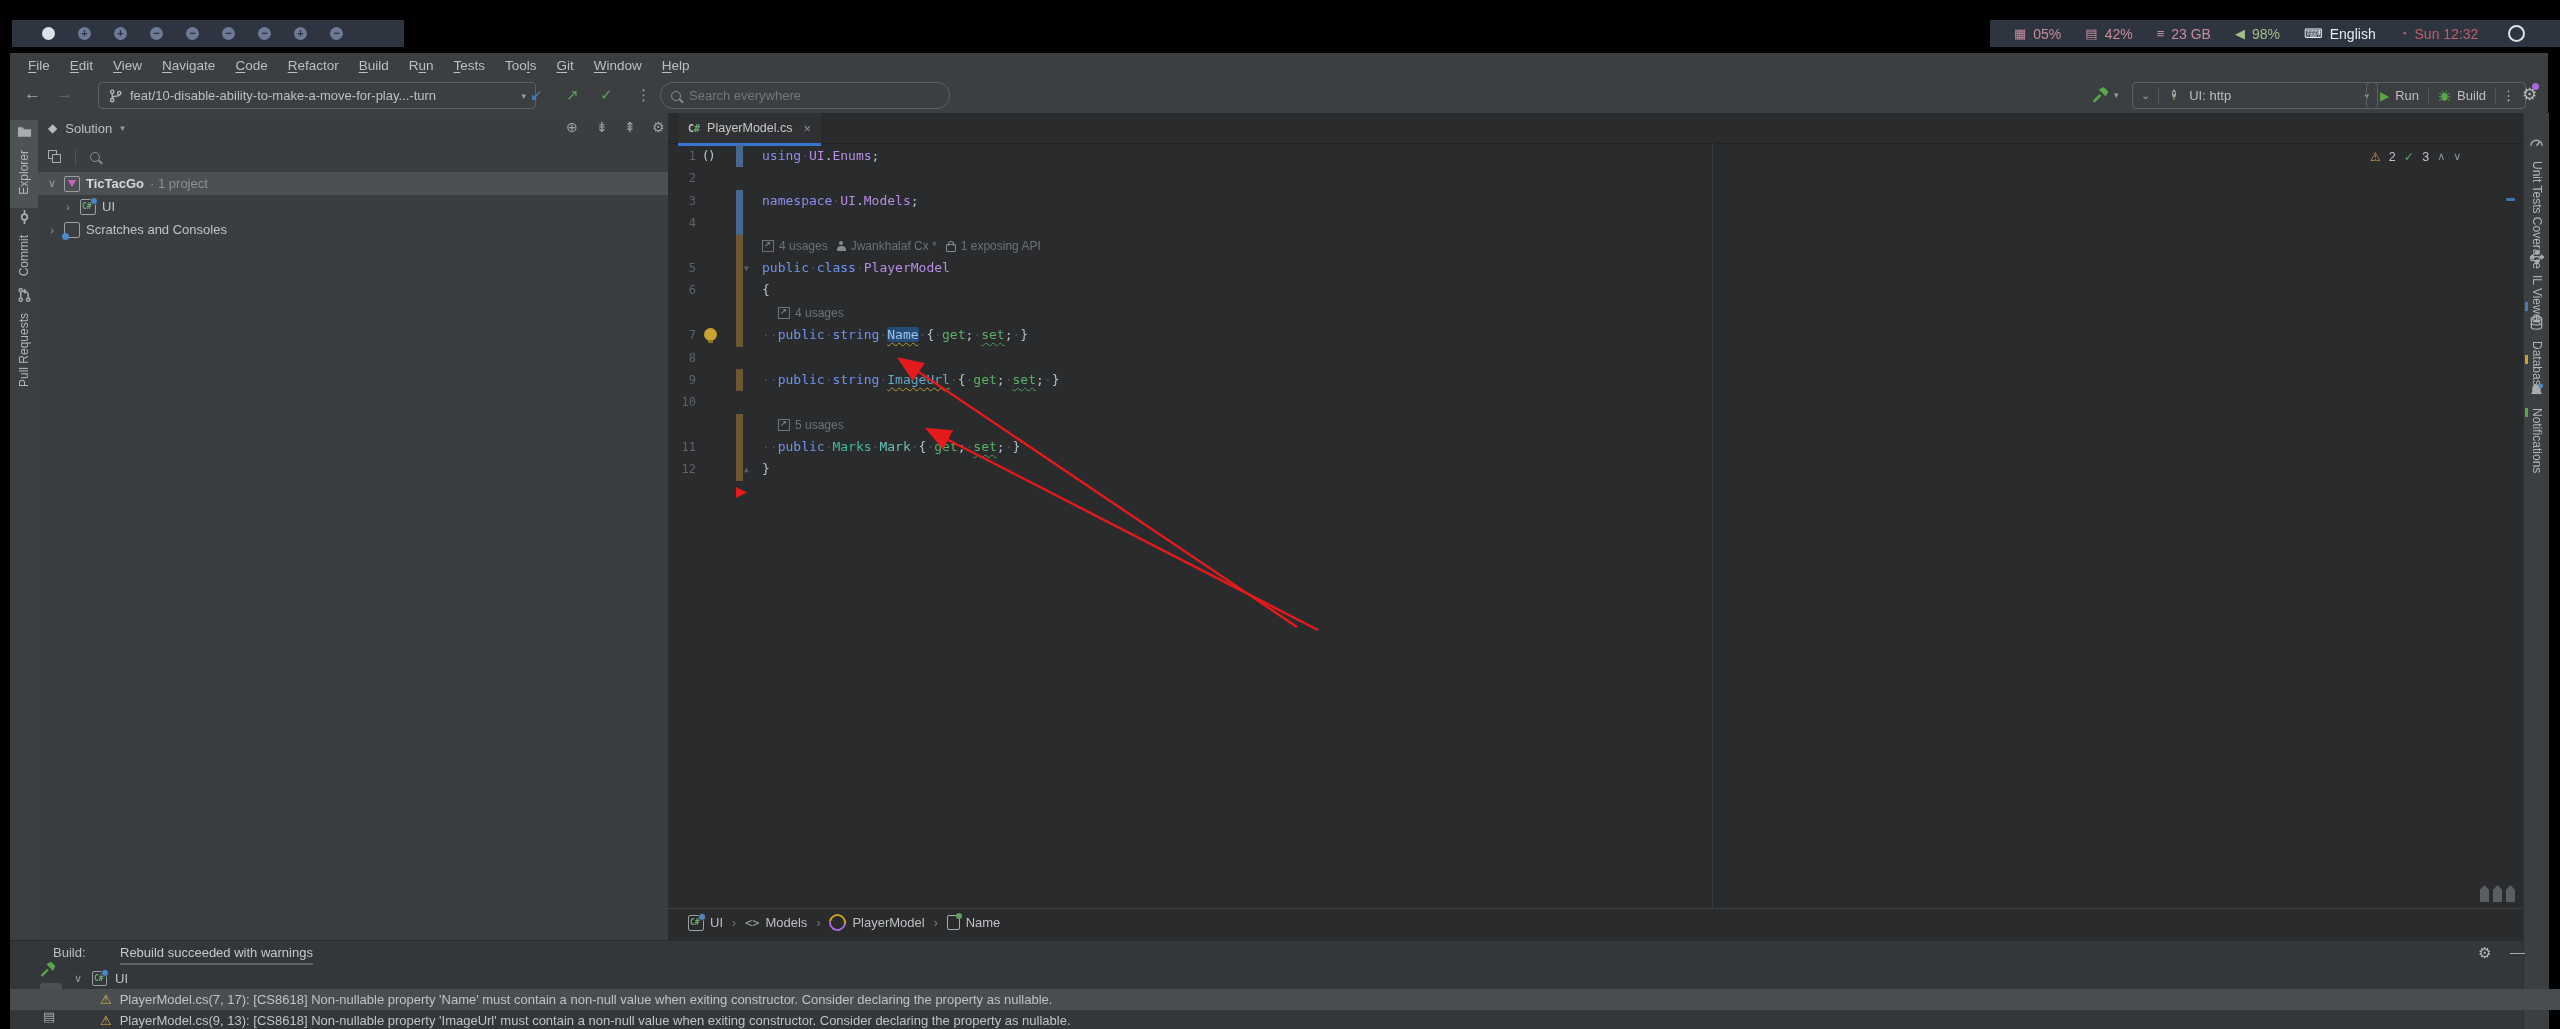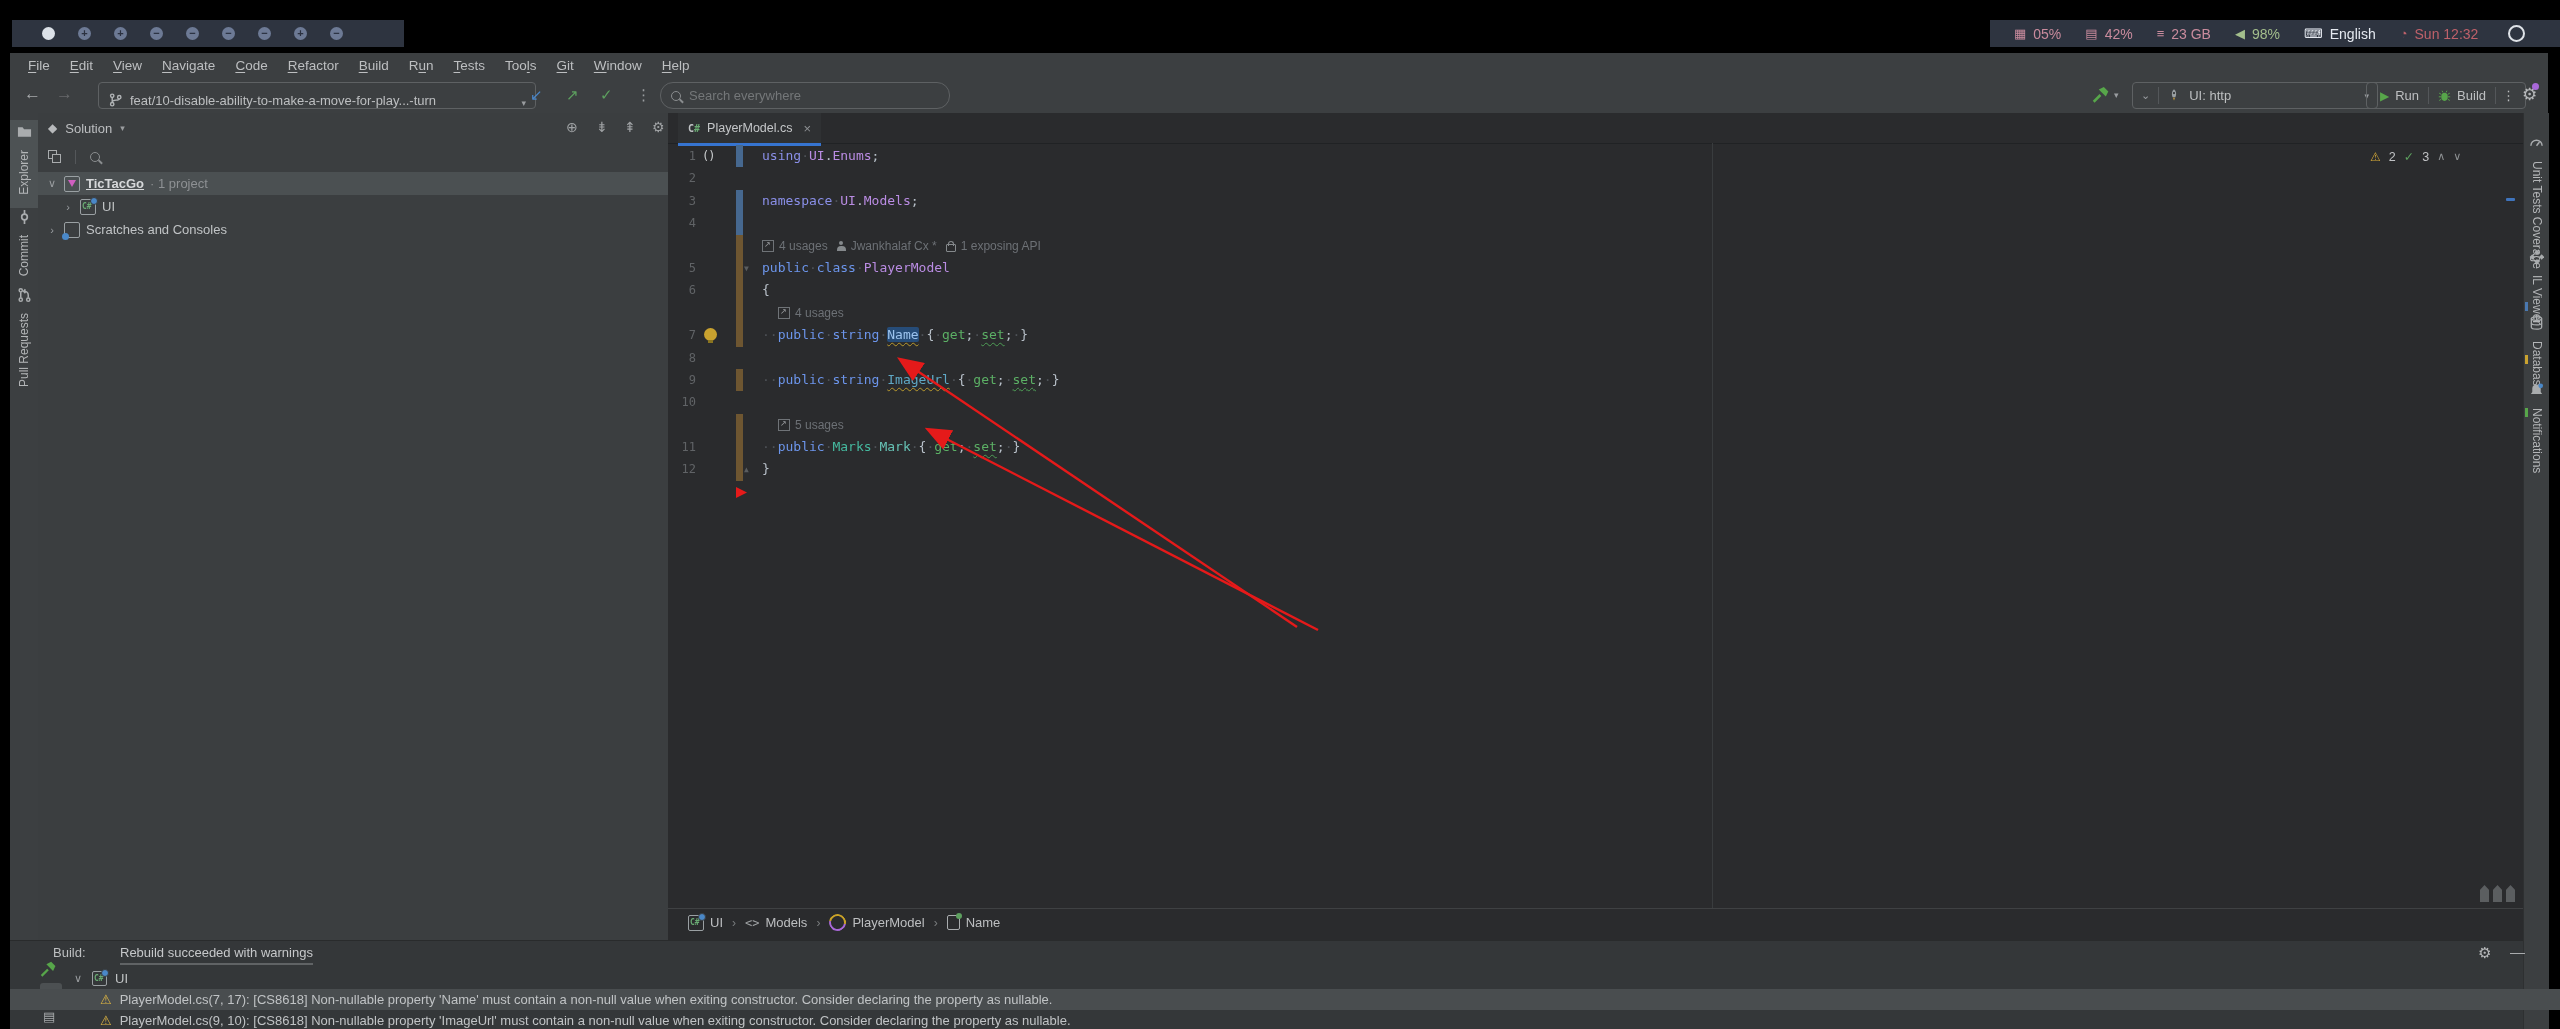--- a/index.html
+++ b/index.html
@@ -17,21 +17,21 @@
   .power-icon{width:13px;height:13px;border:2px solid #dfe3e8;border-radius:50%;position:relative;margin-left:6px;}
   .power-icon::after{content:"";position:absolute;left:4.5px;top:-5px;width:2px;height:7px;background:#dfe3e8,}
   
   #ide{left:10px;top:53px;width:2538px;height:976px;background:#3c3f41;}
   #menubar{left:0;top:0;width:100%;height:25px;display:flex;align-items:center;padding-left:8px;}
   .menu-item{padding:0 10px;font-size:13.5px;color:#bdbfc1;}
   .menu-item u{text-underline-offset:2px;}
   #toolbar{left:0;top:25px;width:100%;height:35px;border-bottom:1px solid #2b2d2e;}
   .nav-arrow{font-size:17px;color:#a9abad;top:6px;}
   .widget-box{height:25px;border:1px solid #5e6163;border-radius:4px;display:flex;align-items:center;}
-  #branch-widget{left:88px;top:4px;width:418px;padding:0 9px;gap:7px;align-items:flex-end;}
+  #branch-widget{left:88px;top:4px;width:418px;padding:0 9px;gap:7px;}
   #branch-widget .lbl, #runconfig .lbl{font-size:13px;color:#bdbfc1;white-space:nowrap;}
   .dd-arrow{font-size:9px;color:#9a9da0;margin-left:auto;}
   .tb-ico{top:8px;font-size:15px;}
   #search-box{left:650px;top:4px;width:268px;border-radius:13px;padding:0 10px;gap:8px;}
   #search-box .ph{font-size:13px;color:#747779;}
   .lens{width:8px;height:8px;border:1.5px solid #8a8d8f;border-radius:50%;position:relative;flex:none;}
   .lens::after{content:"";position:absolute;width:5px;height:1.5px;background:#8a8d8f;transform:rotate(45deg);left:7px;top:8px;}
   #runconfig{left:2122px;top:4px;width:228px;gap:8px;padding:0 8px;}
   #rundebug{left:2356px;top:4px;padding:0 4px;}
   .rb-item{display:flex;align-items:center;gap:6px;padding:0 9px;font-size:13px;color:#bdbfc1;height:100%;}
@@ -55,21 +55,21 @@
   #pp-header .title{font-size:13px;color:#bdbfc1;}
   .pp-hico{font-size:14px;color:#9fa2a4;position:absolute;top:6px;}
   #pp-toolbar2{left:0;top:30px;width:100%;height:27px;display:flex;align-items:center;gap:14px;padding-left:10px;}
   .two-rects{width:13px;height:13px;position:relative;}
   .two-rects::before,.two-rects::after{content:"";position:absolute;border:1.3px solid #a9acae;width:7px;height:7px;}
   .two-rects::before{left:0;top:0;} .two-rects::after{right:0;bottom:0;background:#3b3e40;}
   .tree-row{position:absolute;left:0;width:100%;height:23px;display:flex;align-items:center;font-size:13px;color:#c0c3c5;gap:6px;}
   .tree-row.selected{background:#4b5052;}
   .tree-chevron{color:#9a9da0;font-size:11px;width:12px;text-align:center;}
   .tree-meta{color:#8e9194;}
-  .tree-label.bold{font-weight:bold;color:#d6d8da;text-decoration:underline;}
+  .tree-label.bold{font-weight:bold;color:#d6d8da;}
   .mini-box{width:14px;height:14px;border:1.3px solid #9aa0a3;border-radius:2px;position:relative;flex:none;}
   .sol-tri{position:absolute;left:3px;top:3px;width:0;height:0;border-left:4px solid transparent;border-right:4px solid transparent;border-top:7px solid #d05fc0;}
   .csp-txt{position:absolute;left:1px;top:2px;font-size:8px;font-weight:bold;color:#6aab73;font-family:"DejaVu Sans Mono",monospace;}
   .csp-dot{position:absolute;right:-3px;top:-3px;width:6px;height:6px;border-radius:50%;background:#4a88c8;border:1px solid #3b3e40;}
   .scr-dot{position:absolute;left:-3px;bottom:-3px;width:7px;height:7px;border-radius:50%;background:#4a88c8;}
   
   #editor{left:658px;top:60px;width:1855px;height:827px;background:#2a2b2d;}
   #tabbar{left:0;top:0;width:100%;height:30px;background:#2a2b2d;border-bottom:1px solid #202224;}
   #file-tab{position:absolute;left:10px;top:0;height:30px;display:flex;align-items:center;gap:7px;padding:0 10px;
     background:#2f3133;border-bottom:3px solid #3674d0;}
@@ -454,21 +454,21 @@
         </span>
       <span>UI</span>
     </div>
     <div id="bp-warnings">
         <div class="bp-row selected" style="top: 48px; padding-left: 90px;">
           <span class="warn-tri">⚠</span>
           <span>PlayerModel.cs(7, 17): [CS8618] Non-nullable property 'Name' must contain a non-null value when exiting constructor. Consider declaring the property as nullable.</span>
         </div>
         <div class="bp-row" style="top: 69px; padding-left: 90px;">
           <span class="warn-tri">⚠</span>
-          <span>PlayerModel.cs(9, 10): [CS8618] Non-nullable property 'ImageUrl' must contain a non-null value when exiting constructor. Consider declaring the property as nullable.</span>
+          <span>PlayerModel.cs(9, 13): [CS8618] Non-nullable property 'ImageUrl' must contain a non-null value when exiting constructor. Consider declaring the property as nullable.</span>
         </div>
       </div>
   </div>
 </div>
 
 <svg class="abs" id="annotations">
   <defs>
     <marker id="arrowhead" markerWidth="11" markerHeight="9" refX="9" refY="4.5" orient="auto">
       <path d="M0 0 L11 4.5 L0 9 z" fill="#e51a1a"></path>
     </marker>

